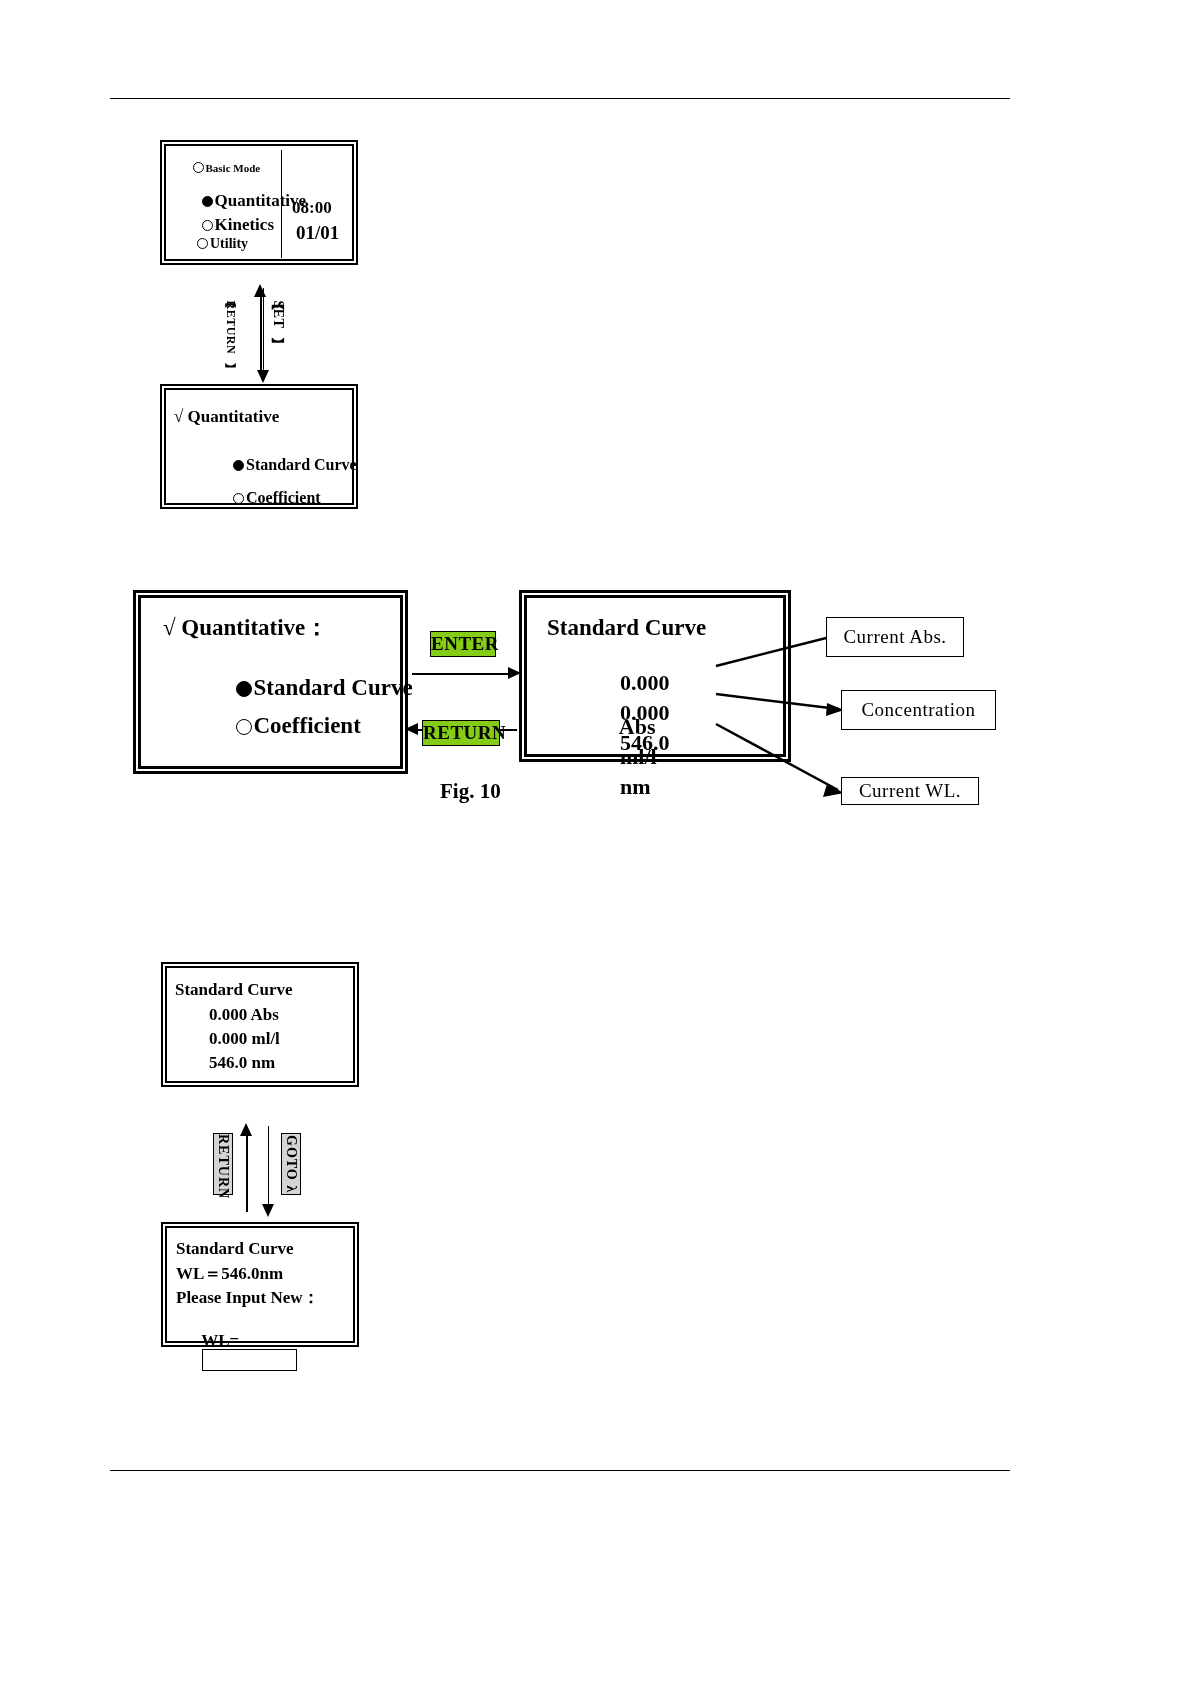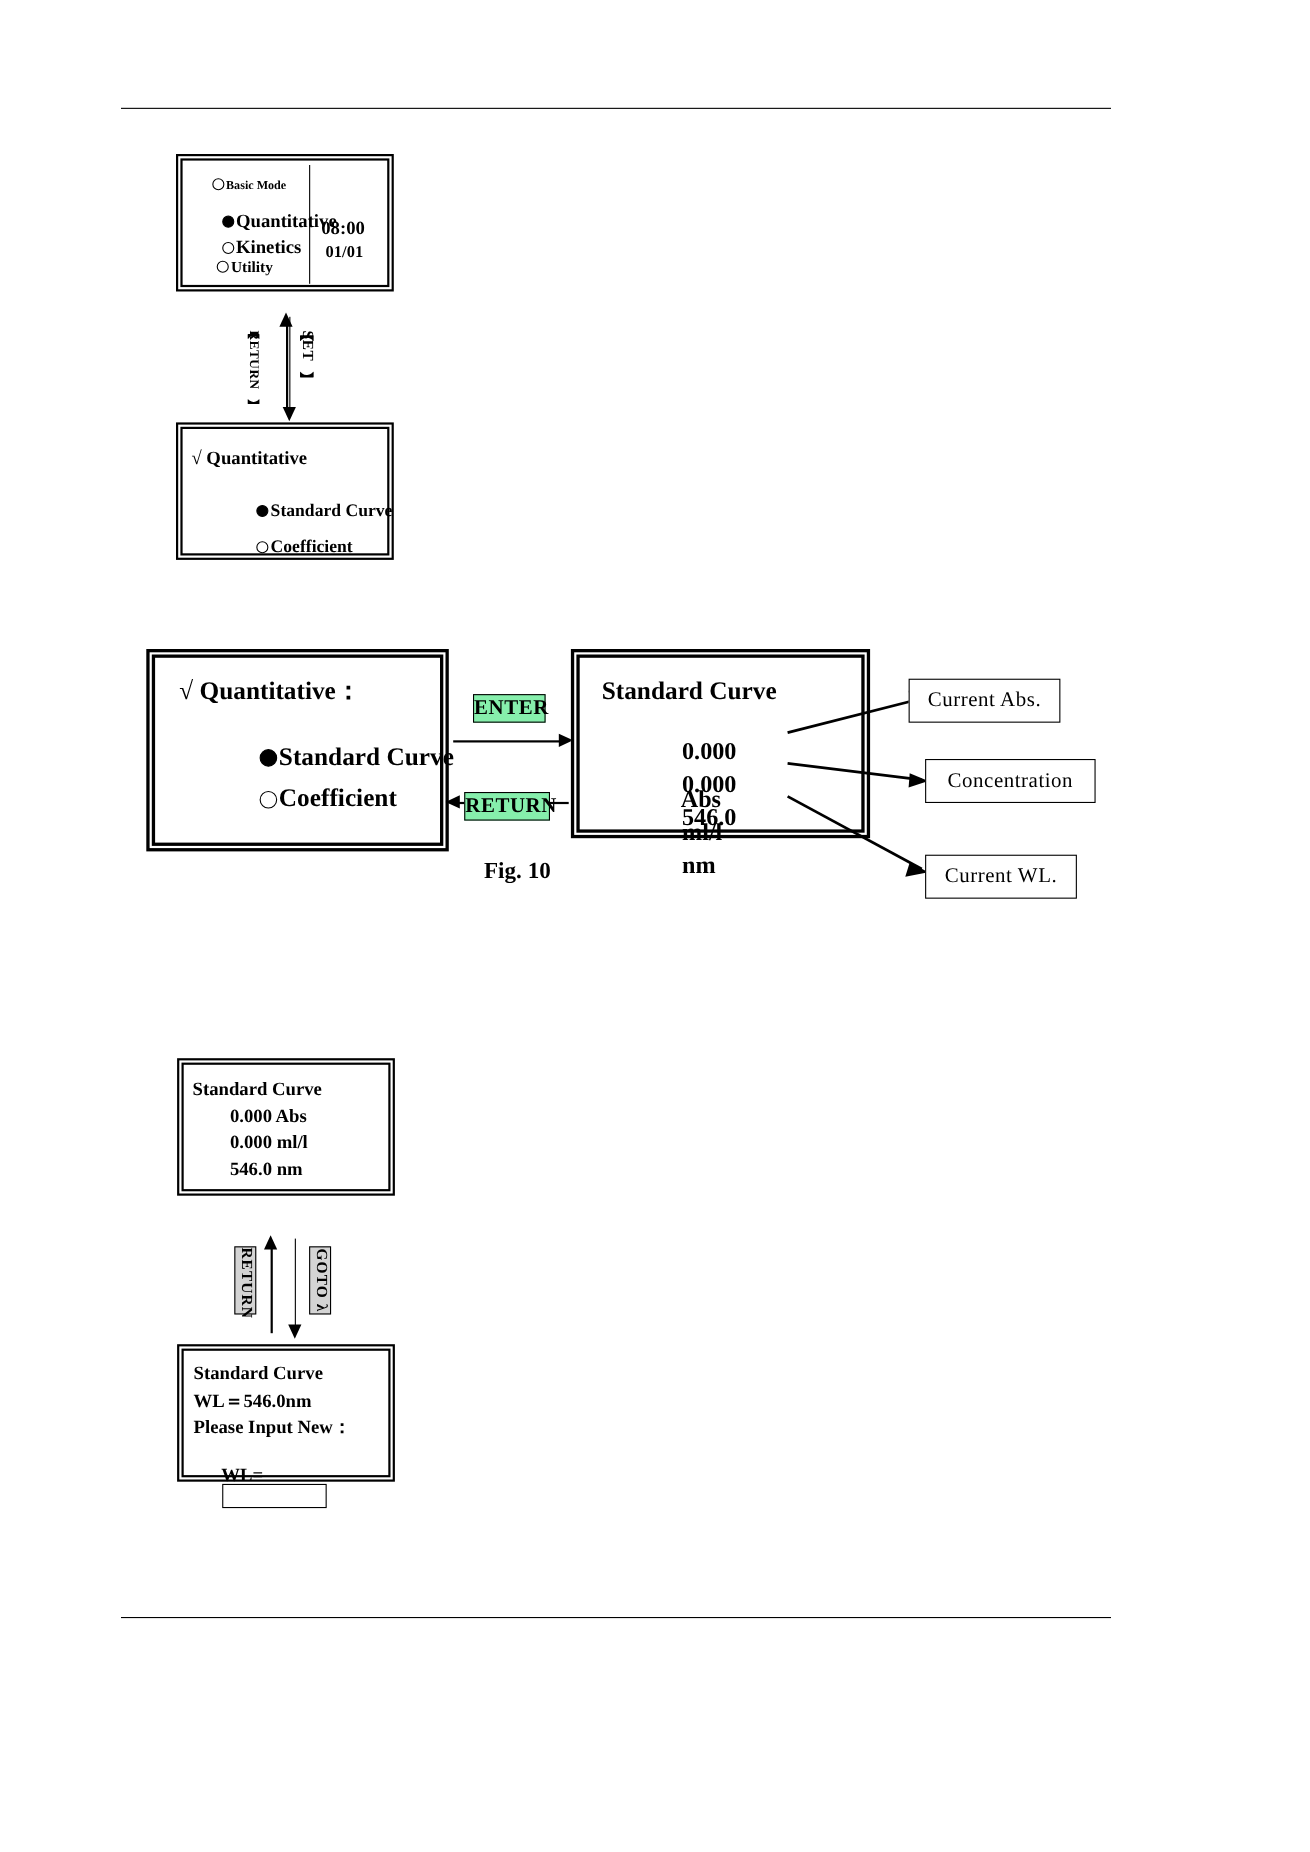--- a/index.html
+++ b/index.html
@@ -59,21 +59,21 @@
 
   
   .vdiv {
     position: absolute;
     border-left: 1.6px solid #000;
   }
 
   
   .keychip {
     position: absolute;
-    background: #86efac;
+    background: #84cc16;
     border: 1.2px solid #000;
     font-weight: bold;
     font-family: "Liberation Serif", serif;
     letter-spacing: 0.5px;
     white-space: nowrap;
   }
   .keychip-v {
     position: absolute;
     background: #d4d4d4;
     border: 1.2px solid #000;
@@ -195,21 +195,21 @@
 
     <div class="lcd-line" style="position:absolute; left:10px; top:53px; font-size:17px;">
       <span class="radio"></span><span>Kinetics</span>
     </div>
 
     <div class="lcd-line" style="position:absolute; left:10px; top:77px; font-size:14px;">
       <span class="radio"></span><span>Utility</span>
     </div>
 
     <div class="lcd-line" style="position:absolute; left:126px; top:53px; font-size:17px;">08:00</div>
-    <div class="lcd-line" style="position:absolute; left:130px; top:77px; font-size:15px;">01/01</div>
+    <div class="lcd-line" style="position:absolute; left:130px; top:77px; font-size:19px;">01/01</div>
   </div>
 </div>
 
 <div class="arrow-v" style="left:260px; top:295px; height:75px;"></div>
 <div class="arrowhead-up" style="left:254px; top:284px;"></div>
 
 <div class="line-v-thin" style="left:263px; top:288px; height:85px;"></div>
 <div class="arrowhead-down" style="left:257px; top:370px;"></div>
 
 <div class="vlabel" style="left:222px; top:300px; font-size:12px;">【RETURN】</div>
@@ -286,21 +286,21 @@
   <line x1="716" y1="724" x2="838" y2="790" stroke="#000" stroke-width="2.5"></line>
   <polygon points="844,793 827,784 823,797" fill="#000"></polygon>
 </svg>
 
 <div class="callout" style="left:826px; top:617px; width:138px; height:40px;">
   <span>Current Abs.</span>
 </div>
 <div class="callout" style="left:841px; top:690px; width:155px; height:40px;">
   <span>Concentration</span>
 </div>
-<div class="callout" style="left:841px; top:777px; width:138px; height:40px;">
+<div class="callout" style="left:841px; top:777px; width:138px; height:28px;">
   <span>Current WL.</span>
 </div>
 
 <div class="caption" style="left:440px; top:779px;">Fig. 10</div>
 
 <div class="lcd" style="left:161px; top:962px; width:198px; height:125px;">
   <div class="lcd-inner">
     <div class="lcd-line" style="position:absolute; left:8px; top:13px; font-size:17px;">Standard Curve</div>
     <div class="lcd-line" style="position:absolute; left:42px; top:38px; font-size:17px;">0.000 Abs</div>
     <div class="lcd-line" style="position:absolute; left:42px; top:62px; font-size:17px;">0.000 ml/l</div>

